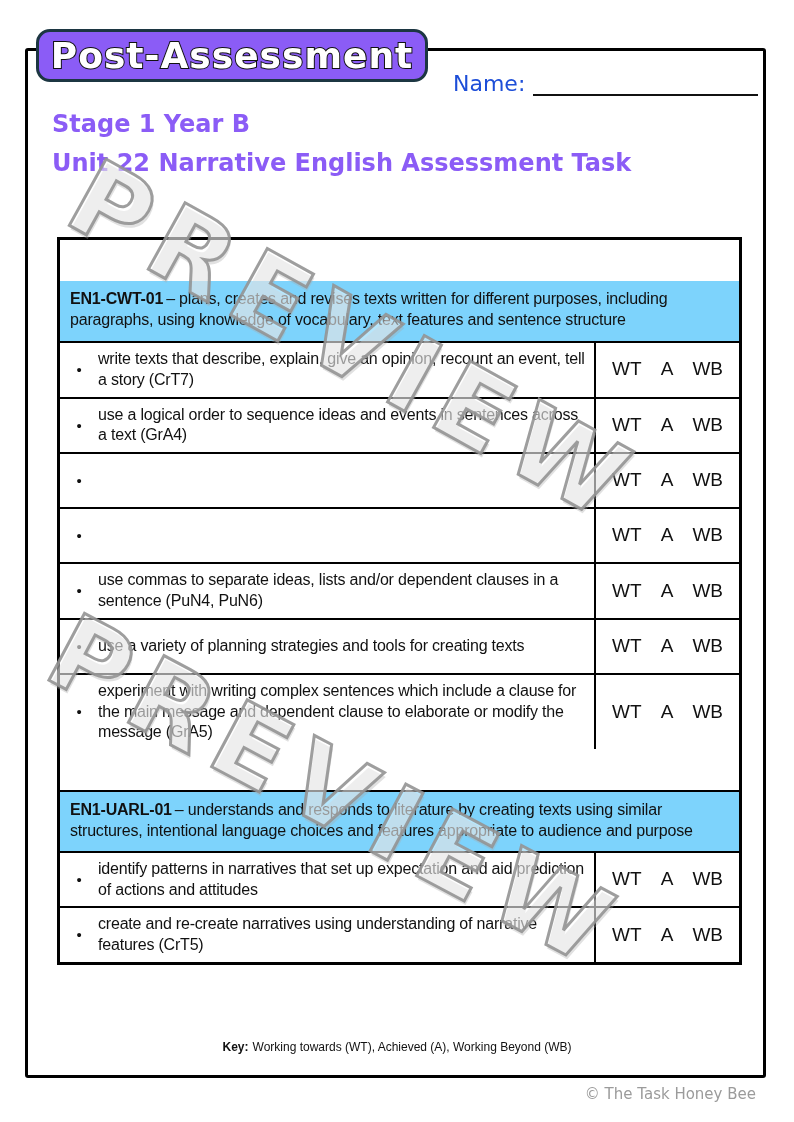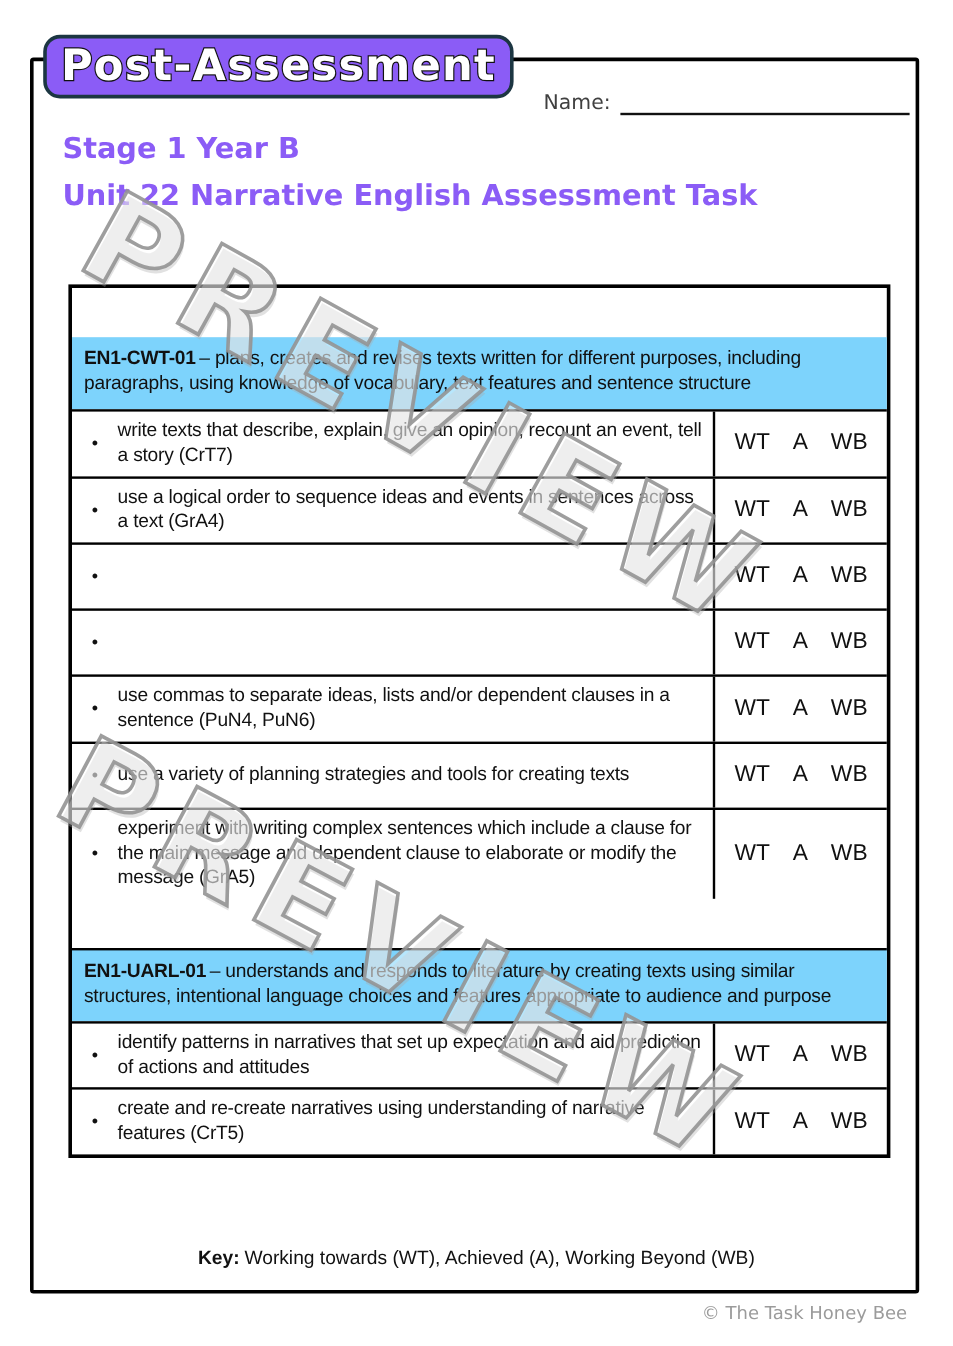--- a/index.html
+++ b/index.html
@@ -43,22 +43,22 @@
   }
   .name-row {
     position: absolute;
     left: 453px; top: 70px;
     width: 305px;
     display: flex; align-items: flex-end;
     z-index: 3;
   }
   .name-label {
     font-family: "DejaVu Sans", sans-serif;
-    font-size: 17px;
-    color: #404040;
+    font-size: 22px;
+    color: #1d4ed8;
     margin-right: 8px;
     white-space: nowrap;
     text-align: center;
   }
   .name-line {
     flex: 1;
     height: 26px;
     border-bottom: 2px solid #111;
   }
   .h-stage, .h-unit {
@@ -145,21 +145,21 @@
     pointer-events: none;
     white-space: nowrap;
   }
   #wm1 { left: 108px; top: 136px; transform: rotate(29deg); }
   #wm2 { left: 86px;  top: 590px; transform: rotate(28deg); }
   .key-line {
     position: absolute;
     left: 0; right: 0;
     top: 1040px;
     text-align: center;
-    font-size: 16px;
+    font-size: 12px;
     color: #111;
     z-index: 2;
   }
   .key-line .key-label { font-weight: bold; margin-right: 4px; }
   .copyright {
     position: absolute;
     right: 38px; top: 1085px;
     font-family: "DejaVu Sans", sans-serif;
     font-size: 15px;
     color: #9b9b9b;

